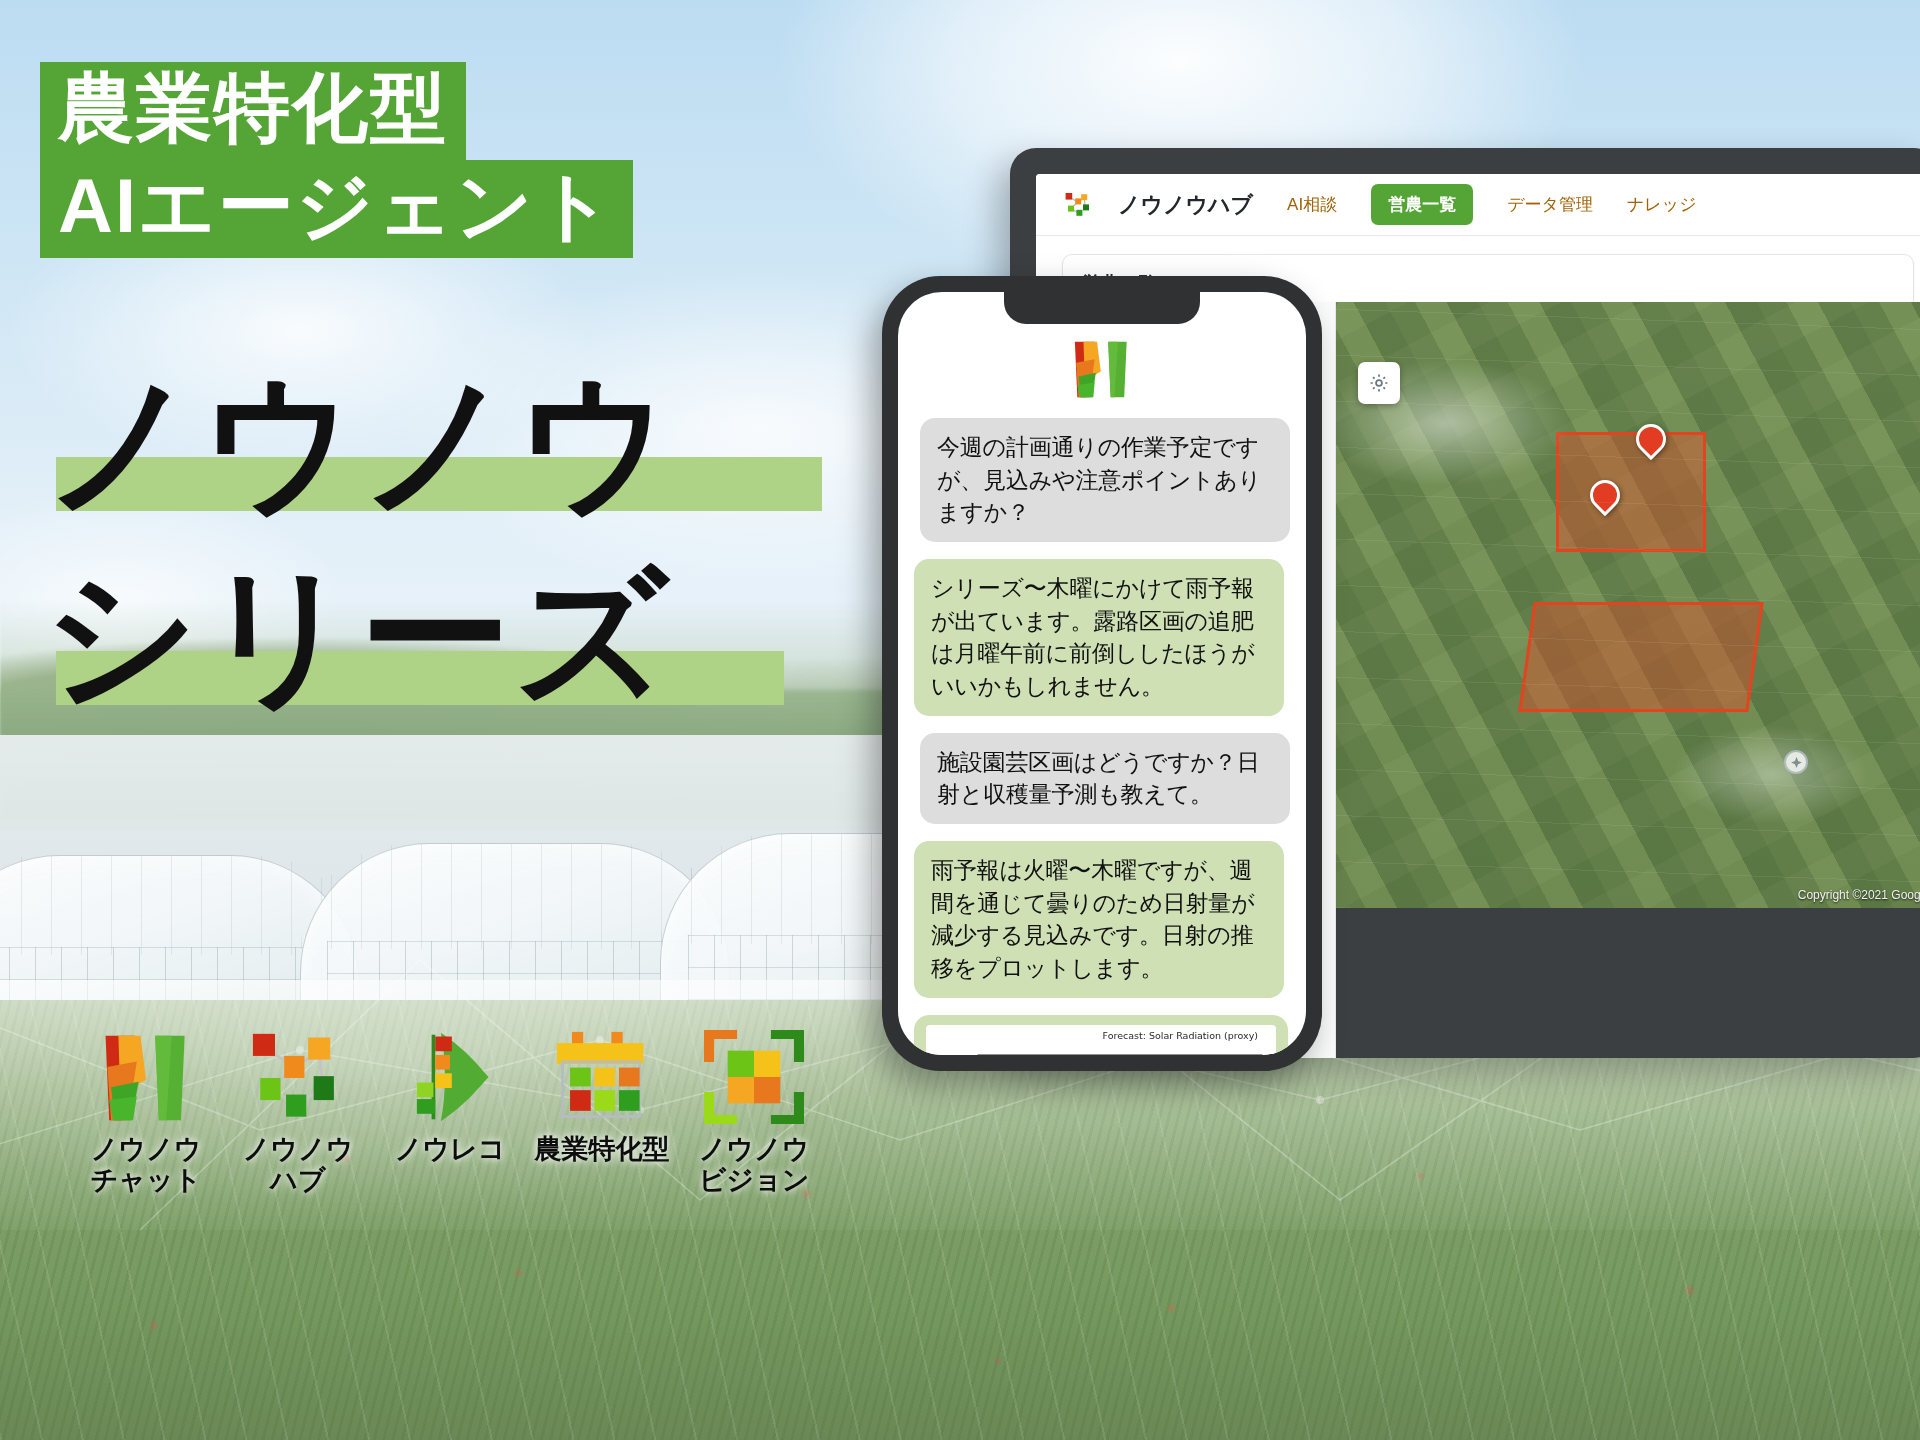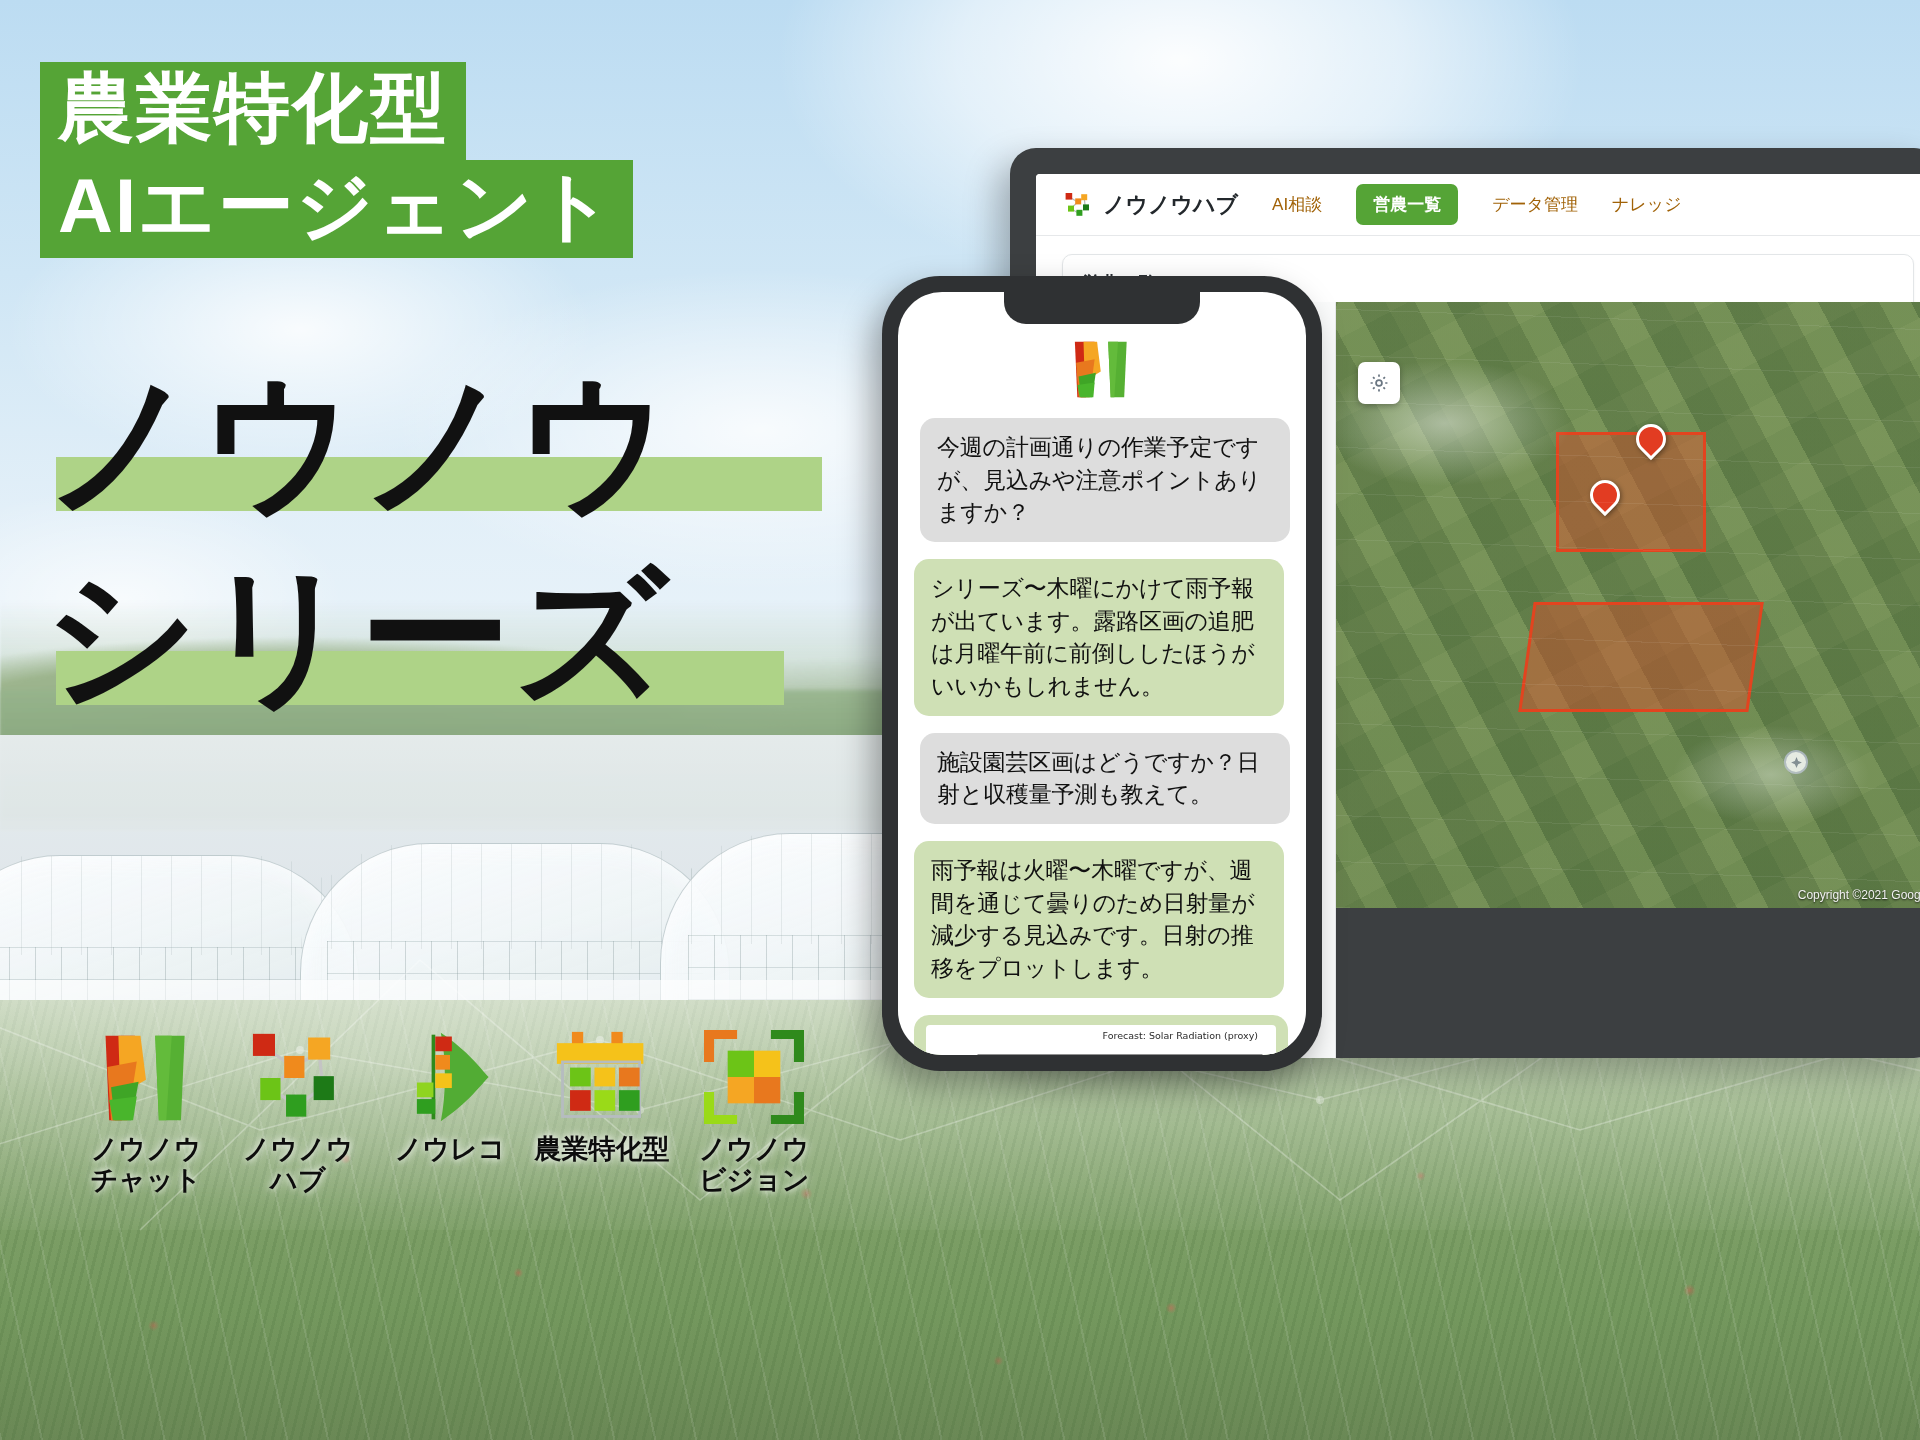--- a/index.html
+++ b/index.html
@@ -128,21 +128,21 @@
     position: absolute; left: 1010px; top: 148px; width: 930px; height: 910px;
     background: #3c3f41; border-radius: 26px; padding: 26px 0 0 26px;
     box-shadow: -12px 14px 34px rgba(0,0,0,0.28);
     overflow: hidden;
   }
   .desk-screen { width: 100%; height: 100%; background: #ffffff; border-radius: 4px 0 0 0; overflow: hidden; position: relative; }
   .desk-nav {
     height: 62px; display: flex; align-items: center; gap: 34px;
     padding: 0 26px; border-bottom: 1px solid #e6e8ea; background: #ffffff;
   }
-  .desk-brand { display: flex; align-items: center; gap: 11px; }
+  .desk-brand { display: flex; align-items: center; gap: 26px; }
   .desk-brand-name { font-size: 22px; font-weight: 700; color: #23282c; white-space: nowrap; }
   .desk-navitem { font-size: 17px; color: #a16207; white-space: nowrap; }
   .desk-navitem.active {
     background: #55a436; color: #fff; font-weight: 700;
     padding: 9px 17px; border-radius: 7px;
   }
   .desk-card {
     margin: 18px 26px 0 26px; background: #fff; border: 1px solid #e3e6e8;
     border-radius: 10px; height: 86px; padding: 16px 18px;
     box-shadow: 0 1px 3px rgba(0,0,0,0.05);

